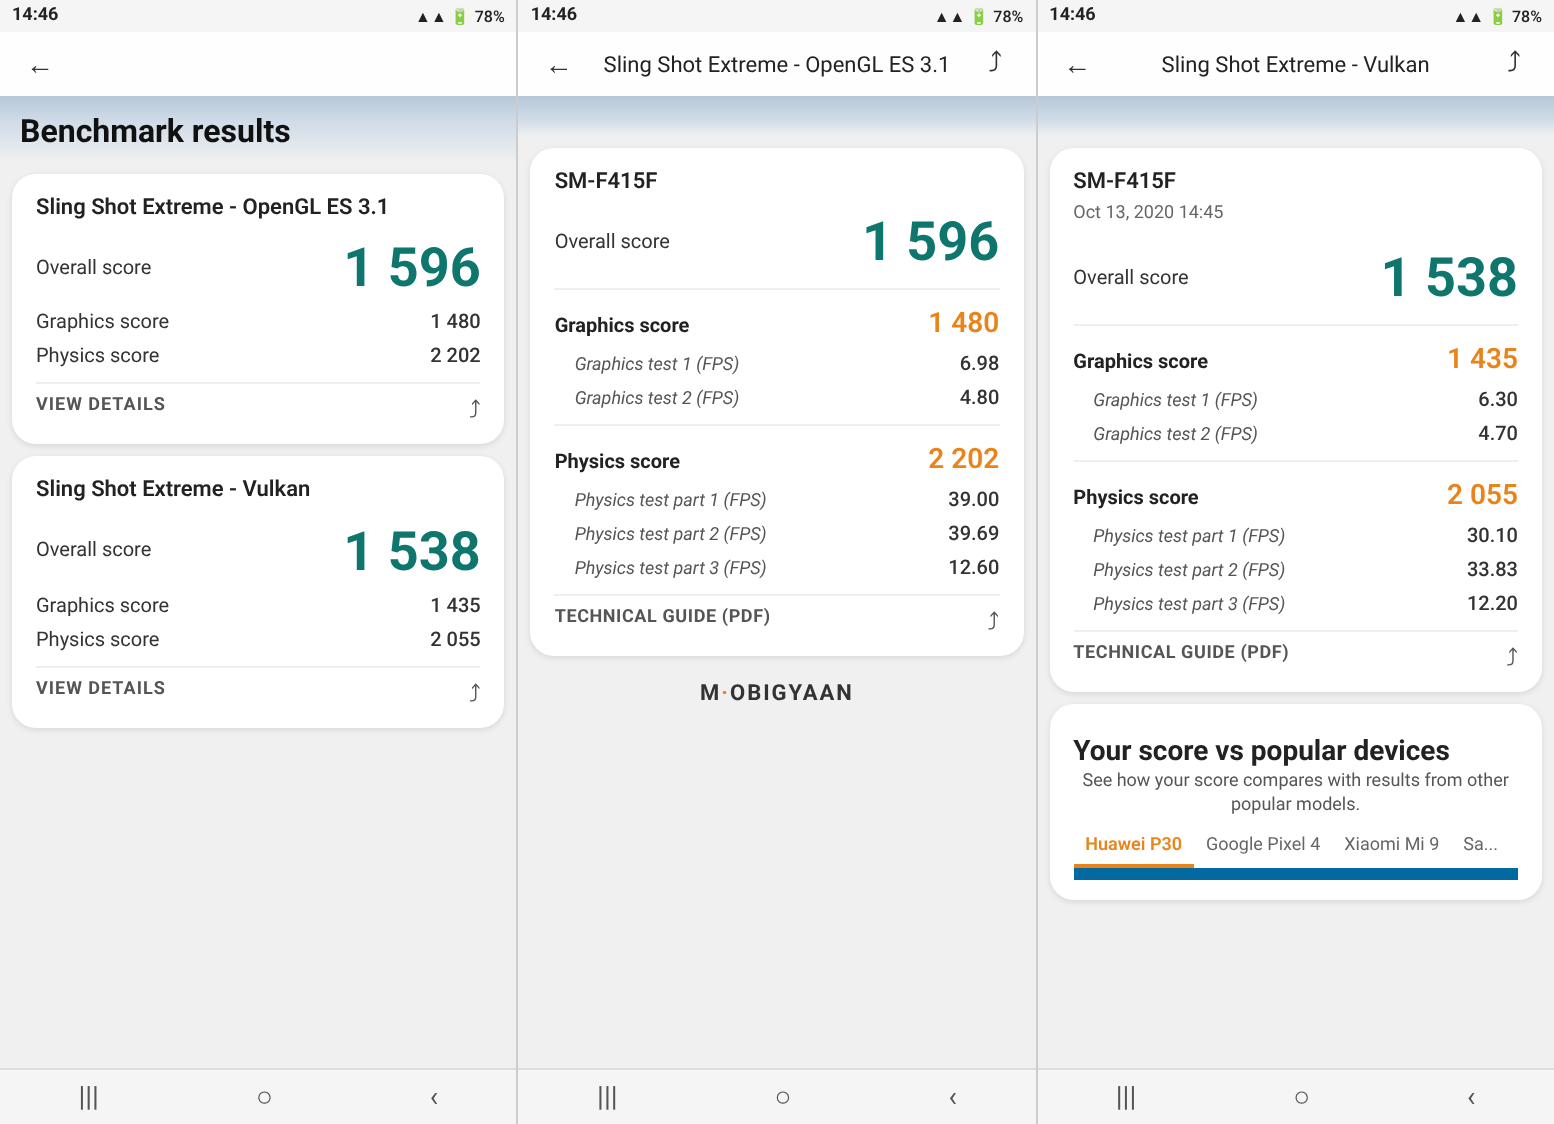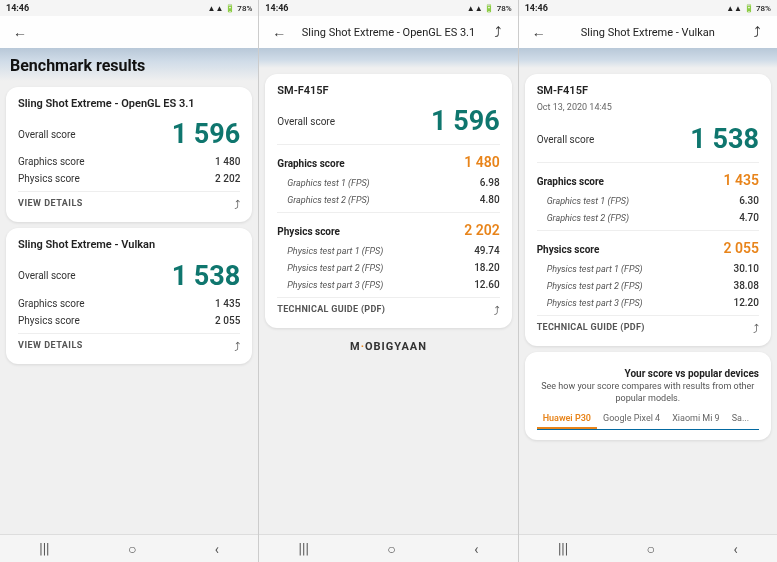--- a/index.html
+++ b/index.html
@@ -200,43 +200,42 @@
       font-weight: 700;
       color: #333;
       letter-spacing: 1px;
     }
     .watermark span { color: #e8841a; }
 
     
     .tabs-row {
       display: flex;
       gap: 0;
-      border-bottom: 1px solid #0369a1;
+      border-bottom: 6px solid #0369a1;
       margin-top: 4px;
     }
     .tab-item {
       font-size: 9px;
       padding: 4px 6px;
       color: #666;
       cursor: pointer;
       border-bottom: 2px solid transparent;
       white-space: nowrap;
     }
     .tab-item.active {
       color: #e8841a;
       border-bottom: 2px solid #e8841a;
       font-weight: 600;
     }
     .vs-section-title {
-      font-size: 10px;
+      font-size: 14px;
       font-weight: 700;
       color: #222;
       margin-top: 6px;
       margin-bottom: 2px;
-      text-align: right;
     }
     .vs-section-desc {
       font-size: 9px;
       color: #555;
       line-height: 1.3;
       text-align: center;
     }
     .indented { padding-left: 10px; }
   </style>
 </head>
@@ -343,25 +342,25 @@
             <span class="score-label-italic">Graphics test 2 (FPS)</span>
             <span class="score-value">4.80</span>
           </div>
           <hr class="divider">
           <div class="score-row">
             <span class="section-header">Physics score</span>
             <span class="score-value-medium">2 202</span>
           </div>
           <div class="score-row indented">
             <span class="score-label-italic">Physics test part 1 (FPS)</span>
-            <span class="score-value">49.74</span>
+            <span class="score-value">39.00</span>
           </div>
           <div class="score-row indented">
             <span class="score-label-italic">Physics test part 2 (FPS)</span>
-            <span class="score-value">18.20</span>
+            <span class="score-value">39.69</span>
           </div>
           <div class="score-row indented">
             <span class="score-label-italic">Physics test part 3 (FPS)</span>
             <span class="score-value">12.60</span>
           </div>
           <hr class="divider">
           <div class="card-footer">
             <span class="tech-guide">TECHNICAL GUIDE (PDF)</span>
             <span class="share-icon">⤴</span>
           </div>
@@ -414,21 +413,21 @@
           <div class="score-row">
             <span class="section-header">Physics score</span>
             <span class="score-value-medium">2 055</span>
           </div>
           <div class="score-row indented">
             <span class="score-label-italic">Physics test part 1 (FPS)</span>
             <span class="score-value">30.10</span>
           </div>
           <div class="score-row indented">
             <span class="score-label-italic">Physics test part 2 (FPS)</span>
-            <span class="score-value">38.08</span>
+            <span class="score-value">33.83</span>
           </div>
           <div class="score-row indented">
             <span class="score-label-italic">Physics test part 3 (FPS)</span>
             <span class="score-value">12.20</span>
           </div>
           <hr class="divider">
           <div class="card-footer">
             <span class="tech-guide">TECHNICAL GUIDE (PDF)</span>
             <span class="share-icon">⤴</span>
           </div>

